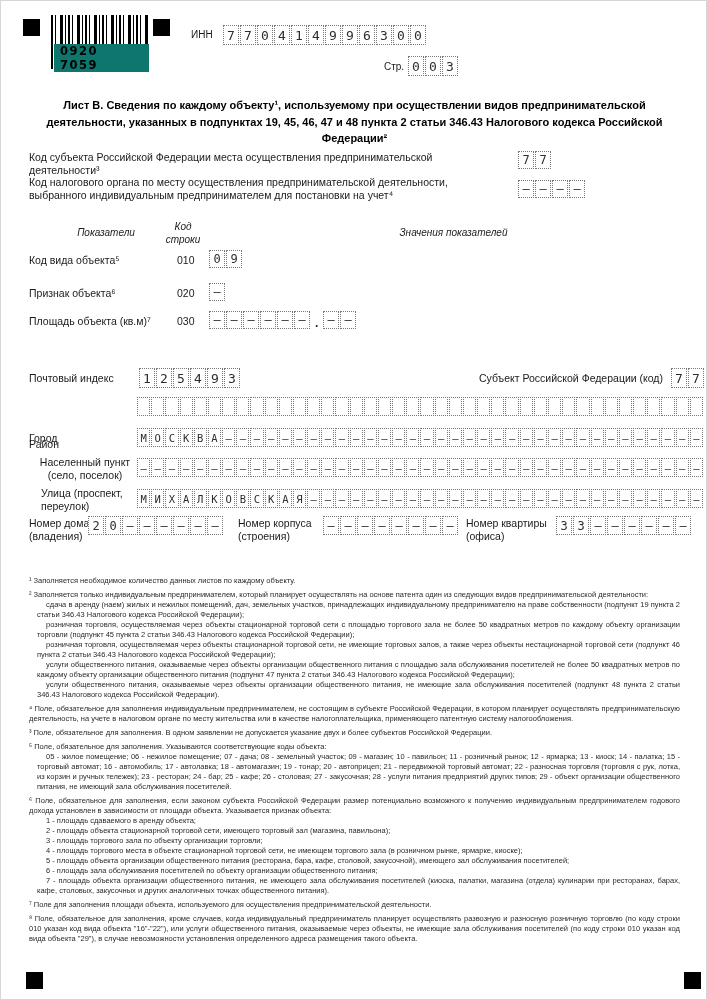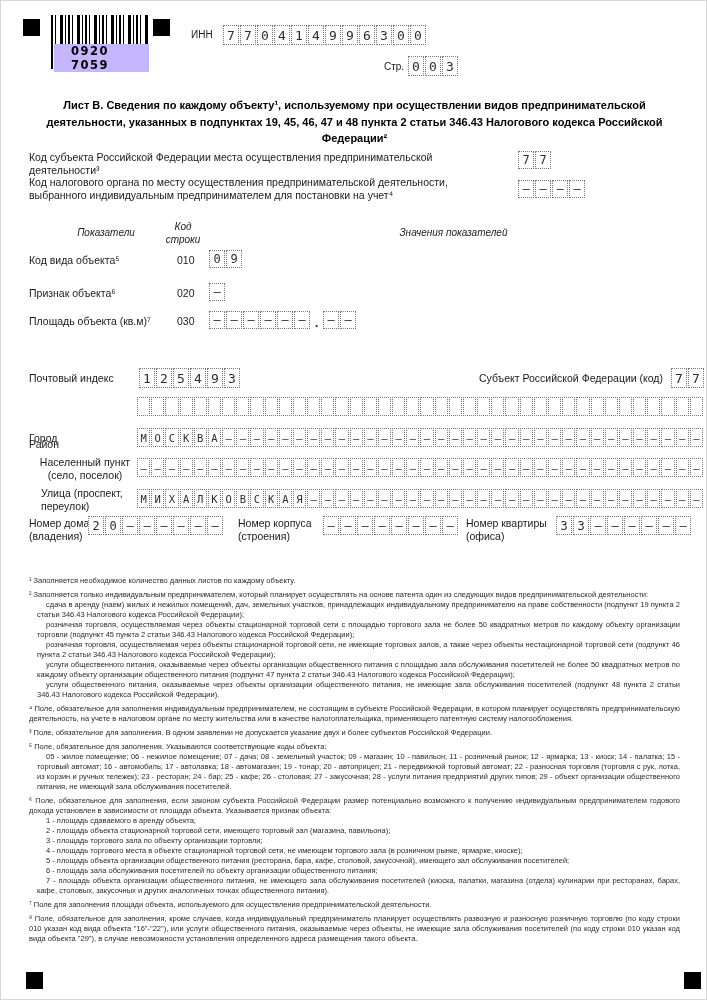--- a/index.html
+++ b/index.html
@@ -10,22 +10,22 @@
   }
   .sq{position:absolute;width:17px;height:17px;background:#000;}
   
   .barcode{position:absolute;left:50px;top:14px;width:98px;height:54px;}
   .bars{position:absolute;inset:0;
     background:repeating-linear-gradient(90deg,
       #000 0px,#000 2px,#fff 2px,#fff 4px,
       #000 4px,#000 5px,#fff 5px,#fff 9px,
       #000 9px,#000 12px,#fff 12px,#fff 14px,
       #000 14px,#000 15px,#fff 15px,#fff 17px);}
-  .barcode-num{position:absolute;left:3px;bottom:-3px;background:#c4b5fd;
-    padding:0 17px;font:bold 11.5px "DejaVu Sans", sans-serif;
+  .barcode-num{position:absolute;left:3px;bottom:-3px;background:#0f766e;
+    padding:0 6px;font:bold 11.5px "DejaVu Sans", sans-serif;
     letter-spacing:1.5px;word-spacing:7px;color:#000;}
   
   .lbl{position:absolute;font-size:10.5px;line-height:12.5px;color:#1a1a1a;}
   .lbl-sm{position:absolute;font-size:10px;line-height:12px;color:#1a1a1a;}
   .ital{font-style:italic;font-size:10px;color:#222;}
   .title{position:absolute;left:24px;top:96px;width:659px;text-align:center;
     font-weight:bold;font-size:11px;line-height:16.5px;color:#000;}
   
   .cg{position:absolute;display:flex;gap:1px;}
   .cg .cell{box-sizing:border-box;border:1px dotted #787878;background:#fff;

